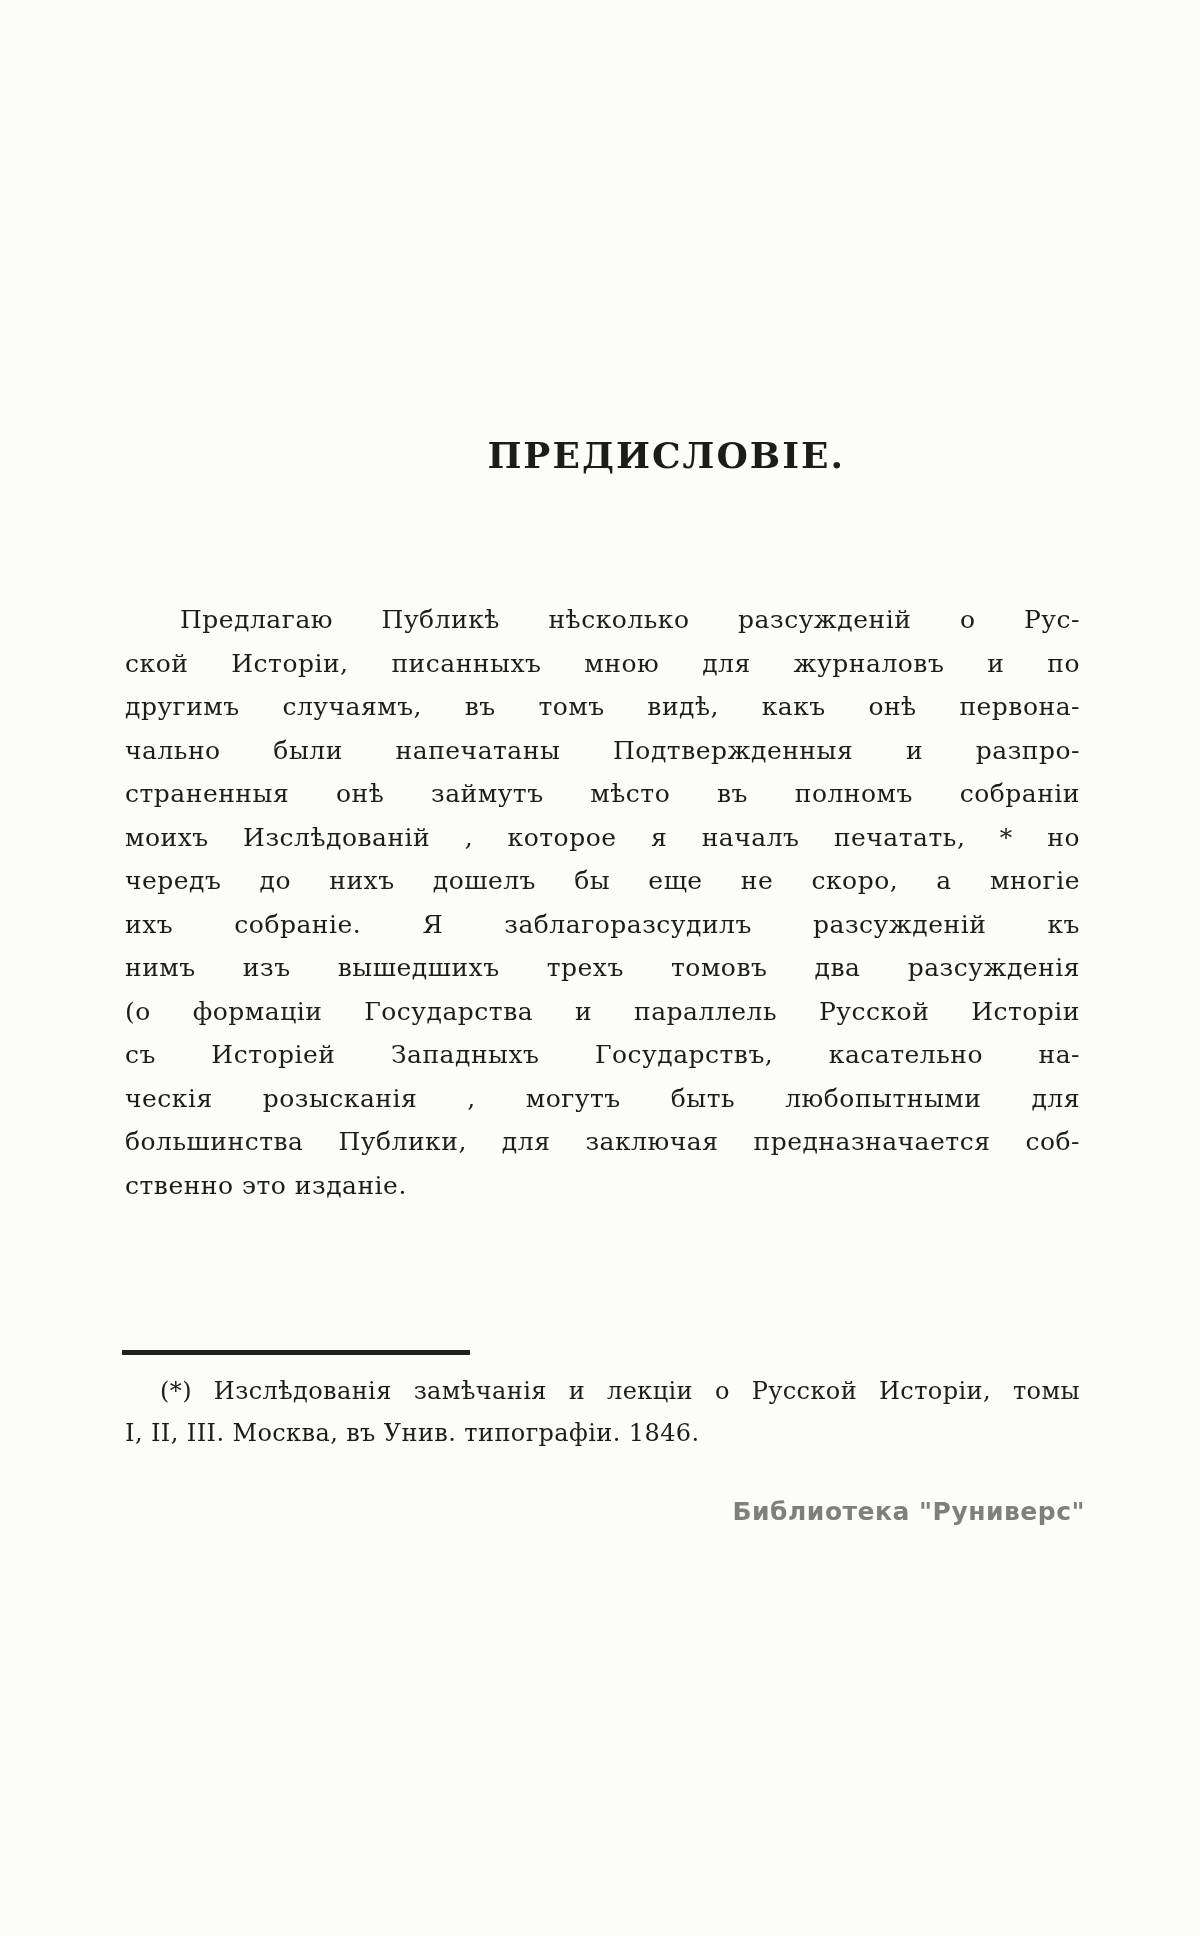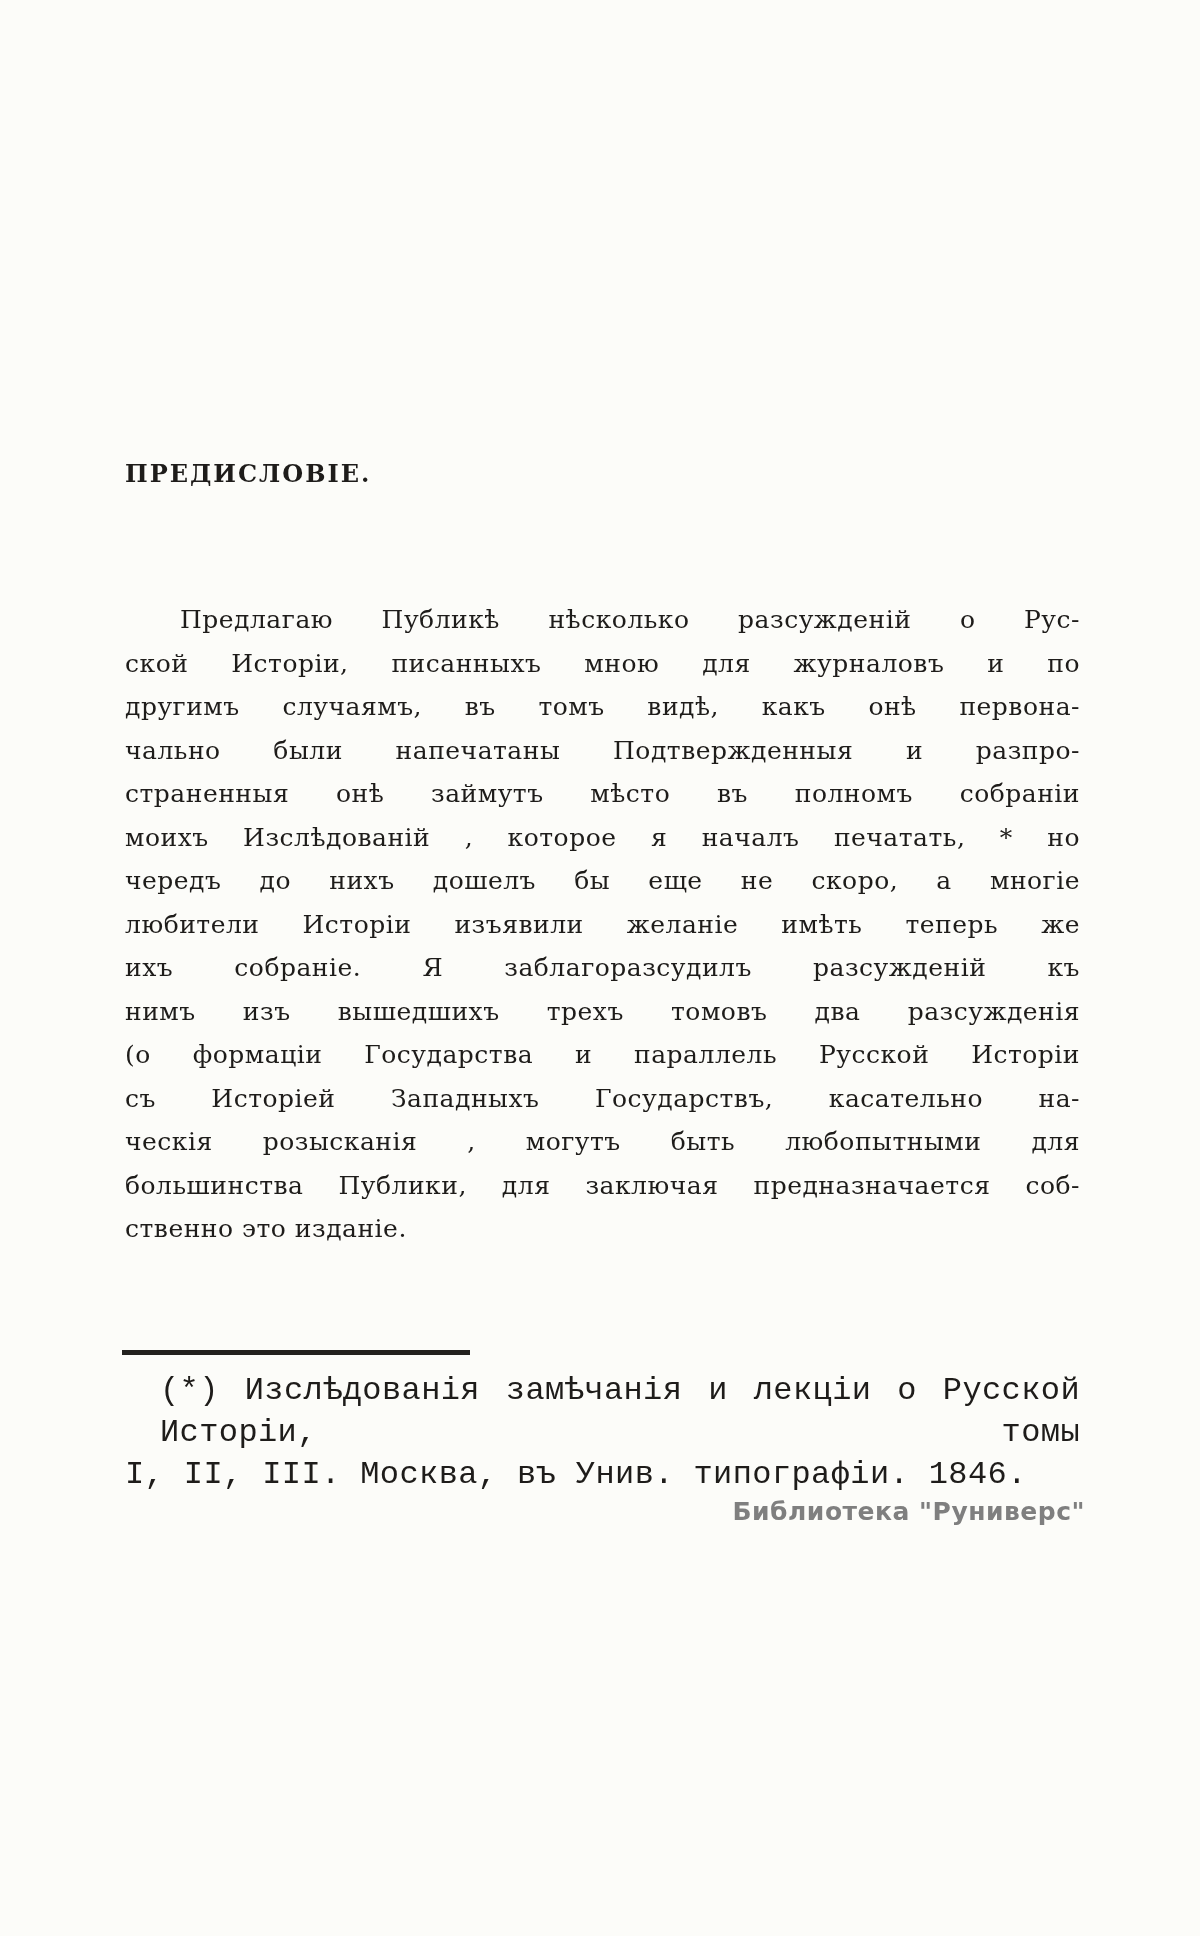--- a/index.html
+++ b/index.html
@@ -12,27 +12,27 @@
     width: 1200px;
     height: 1936px;
     margin: 0 auto;
     background: #fcfcf9;
     font-family: "DejaVu Serif", "Liberation Serif", serif;
     color: #1e1c1a;
     overflow: hidden;
   }
   .title {
     position: absolute;
-    top: 459px;
+    top: 434px;
     left: 125px;
     width: 955px;
     padding-right: 235px;
     box-sizing: border-box;
-    text-align: left;
-    font-size: 24px;
+    text-align: right;
+    font-size: 36px;
     font-weight: bold;
     letter-spacing: 2px;
   }
   .body-text {
     position: absolute;
     top: 598px;
     left: 125px;
     width: 955px;
     font-size: 25px;
   }
@@ -54,22 +54,21 @@
     left: 122px;
     width: 348px;
     height: 0;
     border-top: 5px solid #23211e;
   }
   .footnote {
     position: absolute;
     top: 1370px;
     left: 125px;
     width: 955px;
-    font-size: 32px;
-    font-family: Liberation Mono, monospace;
+    font-size: 24px;
   }
   .footnote .line {
     line-height: 42px;
     letter-spacing: 0.4px;
   }
   .footnote .line.indent {
     padding-left: 35px;
   }
   .watermark {
     position: absolute;
@@ -90,21 +89,20 @@
   <div class="title">ПРЕДИСЛОВІЕ.</div>
 
   <div class="body-text">
     <div class="line indent">Предлагаю Публикѣ нѣсколько разсужденій о Рус-</div>
     <div class="line">ской Исторіи, писанныхъ мною для журналовъ и по</div>
     <div class="line">другимъ случаямъ, въ томъ видѣ, какъ онѣ первона-</div>
     <div class="line">чально были напечатаны Подтвержденныя и разпро-</div>
     <div class="line">страненныя онѣ займутъ мѣсто въ полномъ собраніи</div>
     <div class="line">моихъ Изслѣдованій , которое я началъ печатать, * но</div>
     <div class="line">чередъ до нихъ дошелъ бы еще не скоро, а многіе</div>
-    <div class="line">любители Исторіи изъявили желаніе имѣть теперь же</div>
     <div class="line">ихъ собраніе. Я заблагоразсудилъ разсужденій къ</div>
     <div class="line">нимъ изъ вышедшихъ трехъ томовъ два разсужденія</div>
     <div class="line">(о формаціи Государства и параллель Русской Исторіи</div>
     <div class="line">съ Исторіей Западныхъ Государствъ, касательно на-</div>
     <div class="line">ческія розысканія , могутъ быть любопытными для</div>
     <div class="line">большинства Публики, для заключая предназначается соб-</div>
     <div class="line no-just">ственно это изданіе.</div>
   </div>
 
   <div class="footnote-rule"></div>

